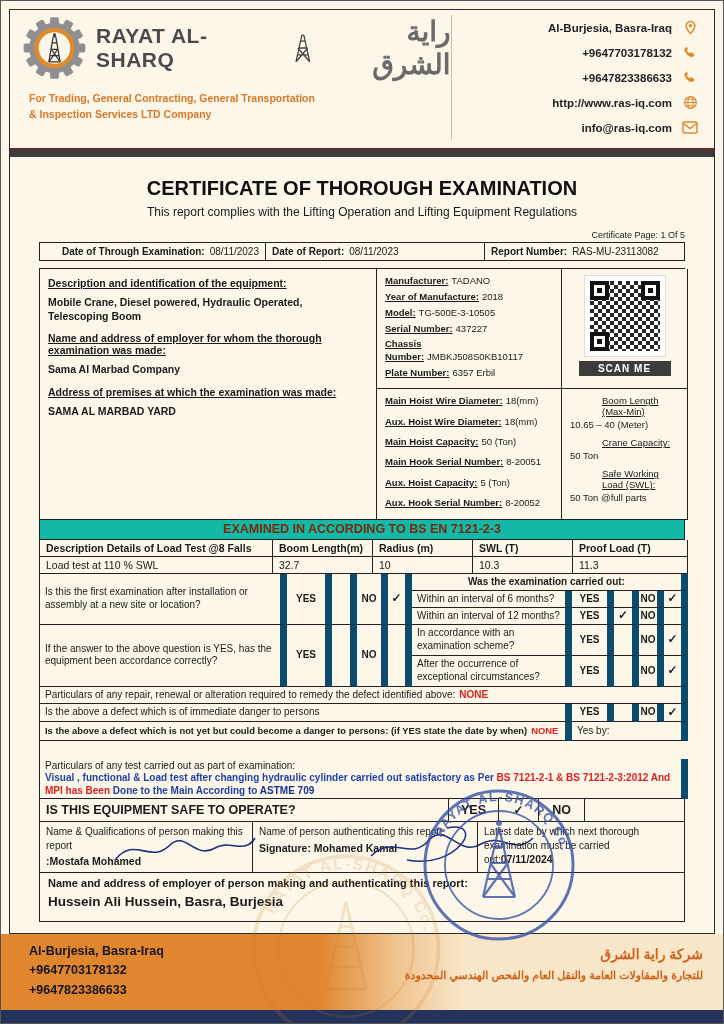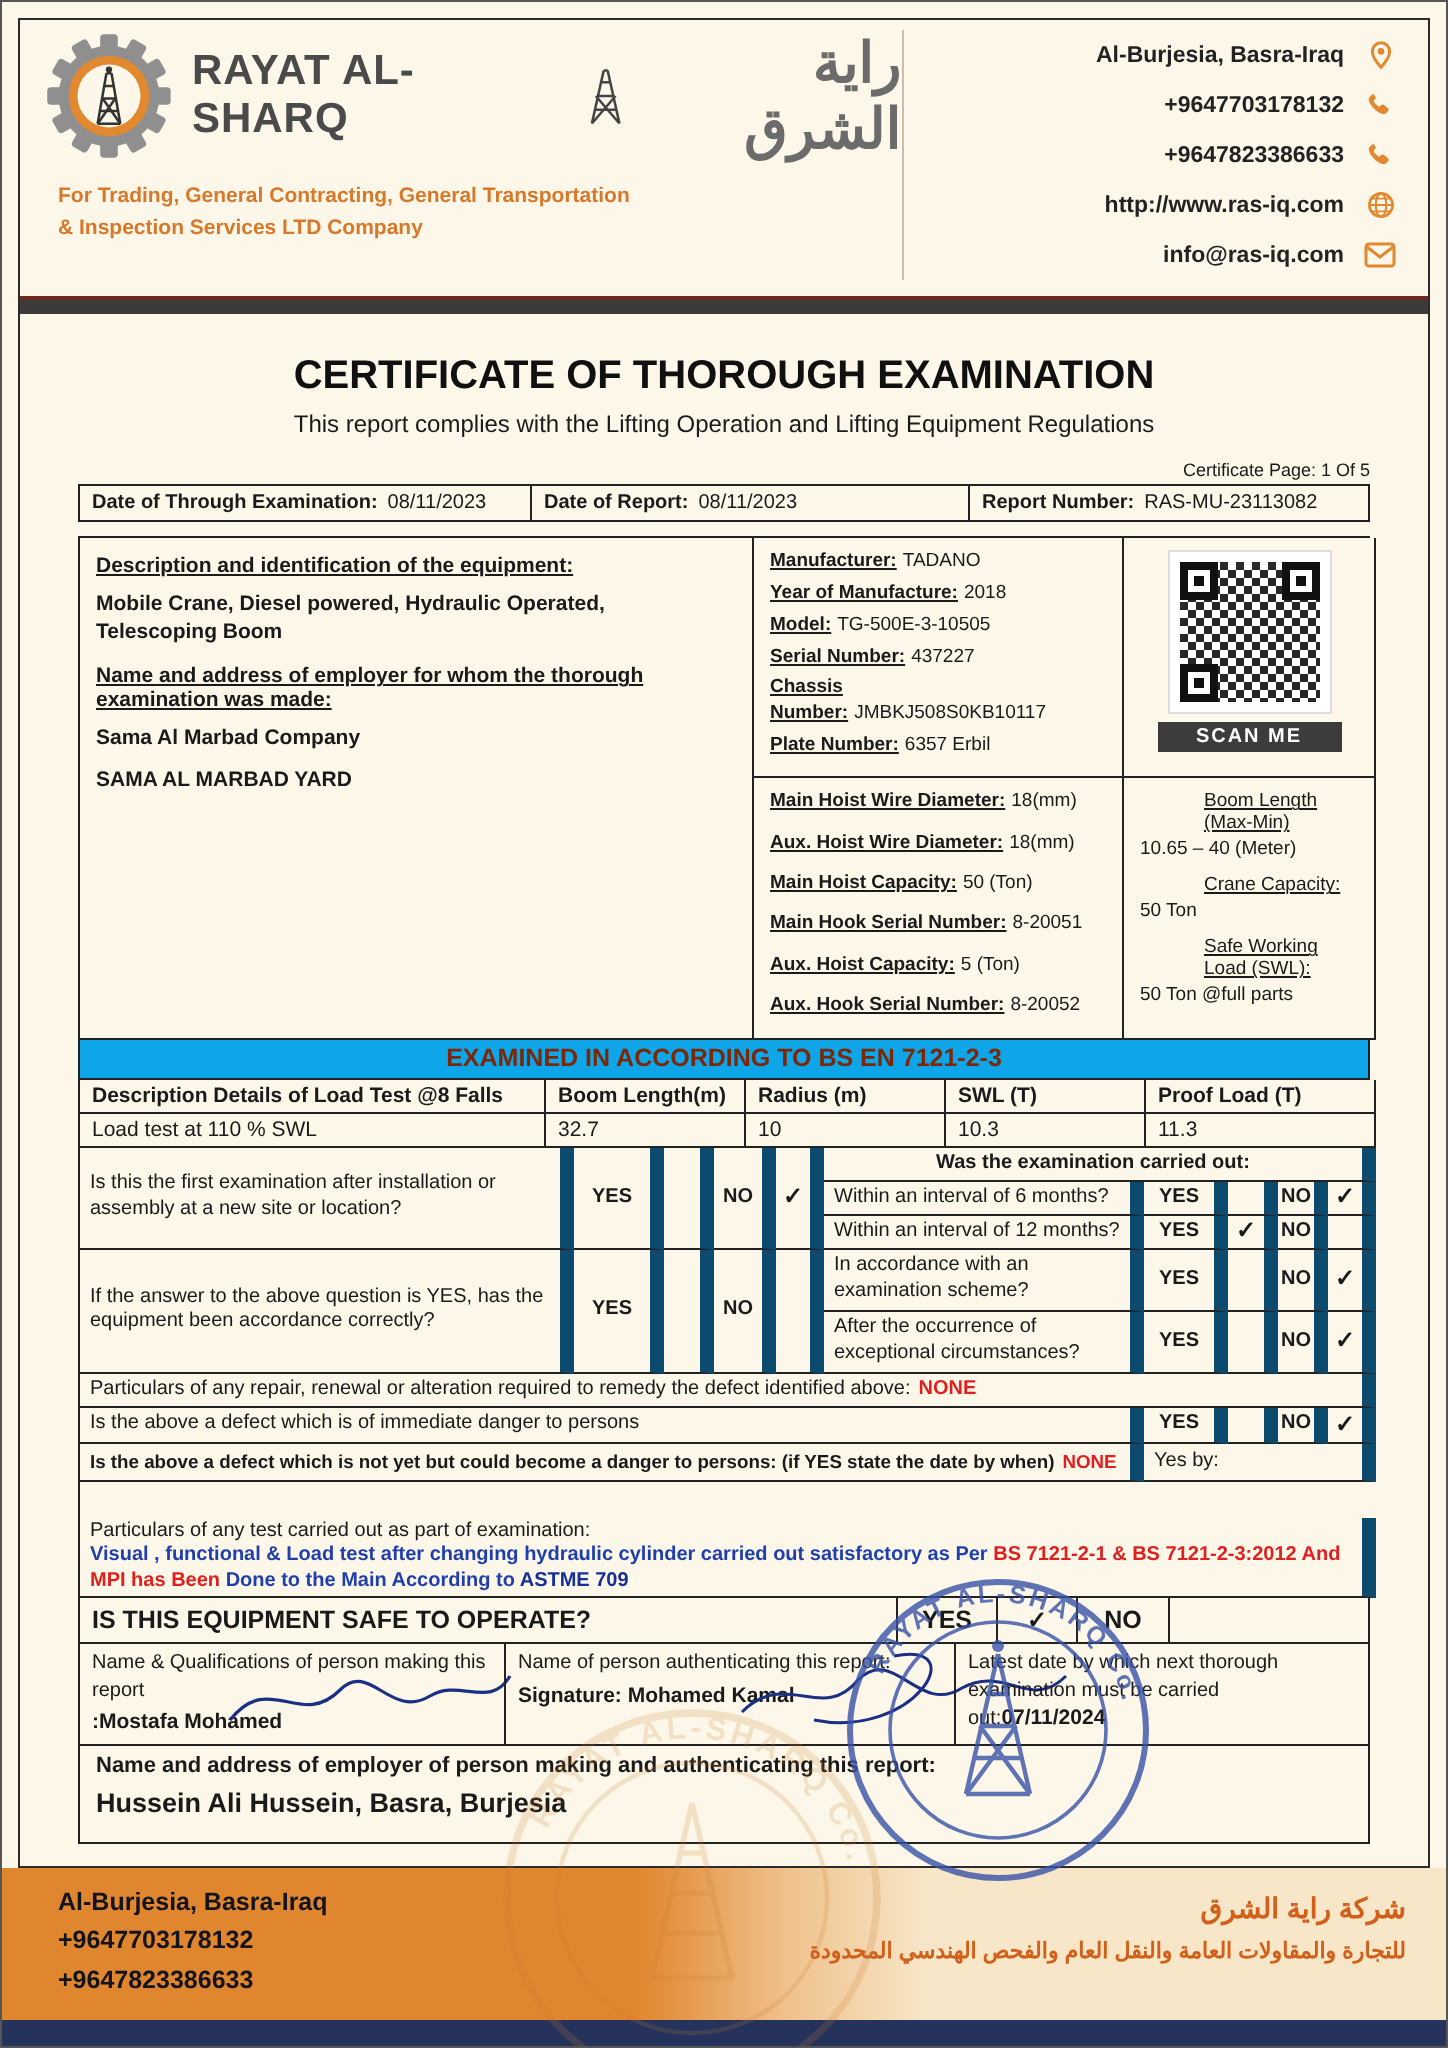--- a/index.html
+++ b/index.html
@@ -21,21 +21,21 @@
 
   .content { padding:0 38px; position:relative; z-index:2; }
 
   .doc-title { margin-top:20px; text-align:center; font-size:20px; font-weight:bold; color:#101010; }
   .doc-subtitle { margin-top:5px; text-align:center; font-size:12px; }
   .cert-page { margin-top:11px; text-align:right; font-size:9px; }
 
   .meta-row { display:flex; margin-top:2px; }
   .meta-cell { border:1px solid #222; padding:3px 6px; font-size:10px; display:flex; gap:5px; align-items:center; }
   .meta-cell + .meta-cell { margin-left:-1px; }
-  .mc1 { flex:0 0 227px; } .mc2 { flex:0 0 220px; } .mc3 { flex:1; }
+  .mc1 { flex:0 0 227px;justify-content:flex-end; } .mc2 { flex:0 0 220px; } .mc3 { flex:1; }
   .blab { font-weight:bold; }
 
   .info-grid { display:grid; grid-template-columns:337px 185px 126px; margin-top:7px; border-top:1px solid #222; border-left:1px solid #222; }
   .info-grid > div { border-right:1px solid #222; border-bottom:1px solid #222; padding:6px 8px; }
   .cell-left { grid-row:1/3; font-size:10.5px; }
   .ulabel { font-weight:bold; text-decoration:underline; margin-top:9px; }
   .ulabel:first-child { margin-top:2px; }
   .uvalue { font-weight:bold; margin-top:6px; max-width:305px; line-height:1.35; }
   .kv { font-size:9.5px; margin-bottom:3.5px; line-height:1.3; }
   .kv-sp { margin-bottom:8px; }
@@ -44,21 +44,21 @@
   .qr-cell { display:flex; flex-direction:column; align-items:center; gap:4px; padding-top:8px; }
   .qr { position:relative; width:82px; height:82px; background:#fff; border:1px solid #ddd; }
   .qr-noise { position:absolute; inset:5px; background:repeating-conic-gradient(#151515 0% 25%, transparent 0% 50%); background-size:8px 8px; opacity:.92; }
   .finder { position:absolute; width:19px; height:19px; border:4px solid #111; background:#fff; }
   .finder::after { content:""; position:absolute; inset:3px; background:#111; }
   .f-tl{top:5px;left:5px} .f-tr{top:5px;right:5px} .f-bl{bottom:5px;left:5px}
   .scanme { width:92px; background:#3c3c3c; color:#fff; font-size:10px; font-weight:bold; text-align:center; padding:2px 0; letter-spacing:1px; }
   .boom-group .bl { font-size:9.5px; font-weight:normal; text-decoration:underline;padding-left:32px; }
   .boom-group .bv { font-size:9.5px; margin:2px 0 7px; }
 
-  .banner { margin-top:-1px; border:1px solid #222; background:#0ea5e9; color:#7b2808; font-weight:bold; text-align:center; font-size:12.5px; padding:2px 0 3px; }
+  .banner { margin-top:-1px; border:1px solid #222; background:#14b8a6; color:#7b2808; font-weight:bold; text-align:center; font-size:12.5px; padding:2px 0 3px; }
 
   .load-grid { display:grid; grid-template-columns:233px 100px 100px 100px 115px; margin-top:-1px; border-top:1px solid #222; border-left:1px solid #222; }
   .load-grid > div { border-right:1px solid #222; border-bottom:1px solid #222; padding:2px 6px; font-size:10.5px; }
   .lh { font-weight:bold; font-size:10px; }
 
   .qgrid { display:grid; grid-template-columns:247px 45px 25px 31px 24px 160px 42px 25px 25px 24px; grid-template-rows:17px 17px 17px 31px 31px 17px 18px 19px 18px auto; margin-top:-1px; border-top:1px solid #222; border-left:1px solid #222; font-size:10px; }
   .qgrid > div { border-right:7px solid #0c4a6e; border-bottom:1px solid #222; padding:1px 5px; display:flex; align-items:center; line-height:1.25; }
   .qc { justify-content:center; padding:1px 1px; }
   .qb { font-weight:bold; }
   .chk { font-size:12px; font-weight:bold; }
@@ -219,20 +219,21 @@
         <span>RAS-MU-23113082</span>
       </div>
     </div>
 
     <div class="info-grid">
       <div class="cell-left">
         <div class="ulabel">Description and identification of the equipment:</div>
         <div class="uvalue">Mobile Crane, Diesel powered, Hydraulic Operated, Telescoping Boom</div>
         <div class="ulabel">Name and address of employer for whom the thorough examination was made:</div>
         <div class="uvalue">Sama Al Marbad Company</div>
+        <div class="ulabel">Address of premises at which the examination was made:</div>
         <div class="uvalue">SAMA AL MARBAD YARD</div>
       </div>
 
       <div>
         <div class="kv"><span class="kl">Manufacturer:</span><span class="kvv">TADANO</span></div>
         <div class="kv"><span class="kl">Year of Manufacture:</span><span class="kvv">2018</span></div>
         <div class="kv"><span class="kl">Model:</span><span class="kvv">TG-500E-3-10505</span></div>
         <div class="kv"><span class="kl">Serial Number:</span><span class="kvv">437227</span></div>
         <div class="kv"><span class="kl">Chassis Number:</span><span class="kvv">JMBKJ508S0KB10117</span></div>
         <div class="kv"><span class="kl">Plate Number:</span><span class="kvv">6357 Erbil</span></div>

